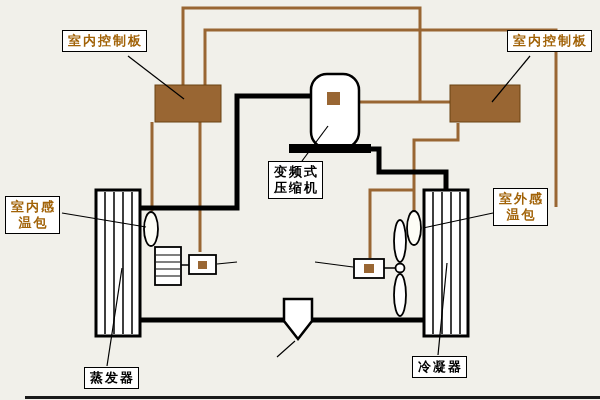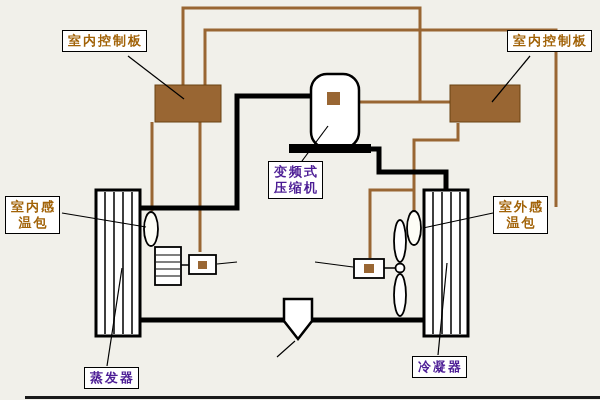--- a/index.html
+++ b/index.html
@@ -9,21 +9,21 @@
     font-family:"DejaVu Sans",sans-serif;
   }
   .stage svg{position:absolute;left:0;top:0}
   .lbl{
     position:absolute;background:#ffffff;border:1px solid #000;
     font-weight:bold;font-size:13px;line-height:16px;
     letter-spacing:2px;padding:2px 3px 2px 5px;
     white-space:nowrap;text-align:center;z-index:5;
   }
   .lbl.red{color:#a16207}
-  .lbl.blue{color:#4c1d95}
+  .lbl.blue{color:#000000}
   .lbl.two span{display:block}
   
   .wire{stroke:#996633;stroke-width:3;fill:none}
   .pipe{stroke:#000;stroke-width:5;fill:none}
   .hx{fill:#fff;stroke:#000;stroke-width:3}
   .hx-fins{stroke:#000;stroke-width:1.5;fill:none}
   .body{fill:#fff;stroke:#000;stroke-width:2.5}
   .board{fill:#996633;stroke:#6b4212;stroke-width:1}
   .sensor{fill:#fdfdf6;stroke:#000;stroke-width:1.8}
   .body2{fill:#fff;stroke:#000;stroke-width:1.8}
@@ -114,21 +114,21 @@
   <div class="lbl blue two" style="left:268px;top:161px">
     <span>变频式</span>
     <span>压缩机</span>
   </div>
 
   <div class="lbl red two" style="left:5px;top:196px">
     <span>室内感</span>
     <span>温包</span>
   </div>
 
-  <div class="lbl red two" style="left:493px;top:196px">
+  <div class="lbl red two" style="left:493px;top:188px">
     <span>室外感</span>
     <span>温包</span>
   </div>
 
 
 
   <div class="lbl blue" style="left:84px;top:367px">蒸发器</div>
 
   <div class="lbl blue" style="left:412px;top:356px">冷凝器</div>
 

